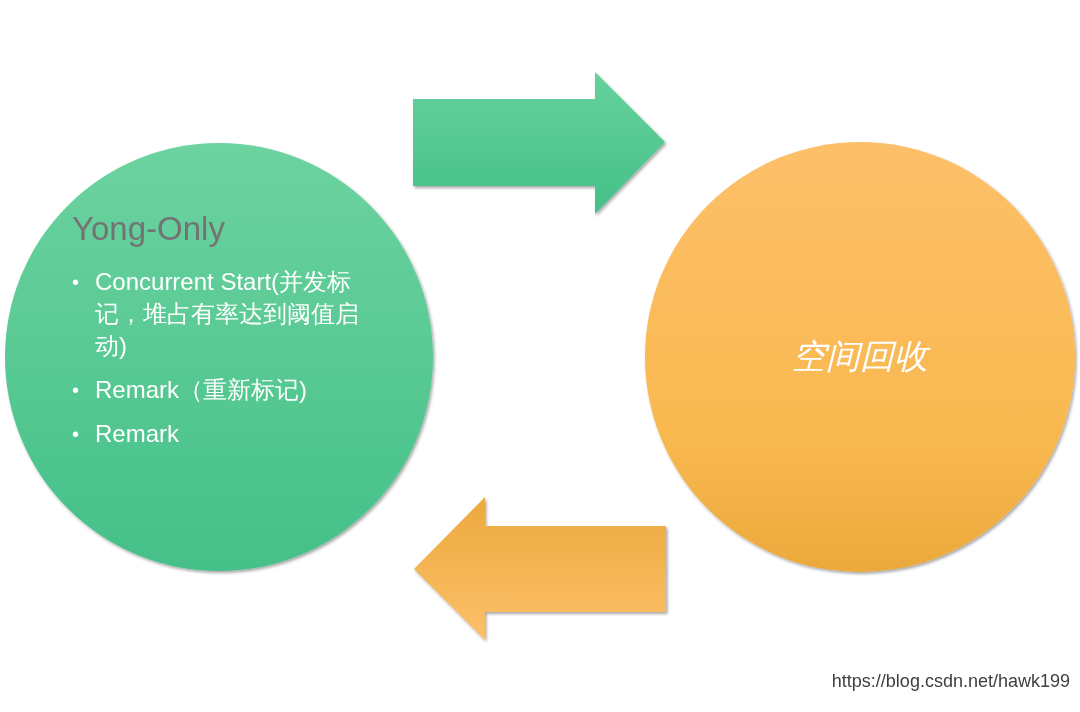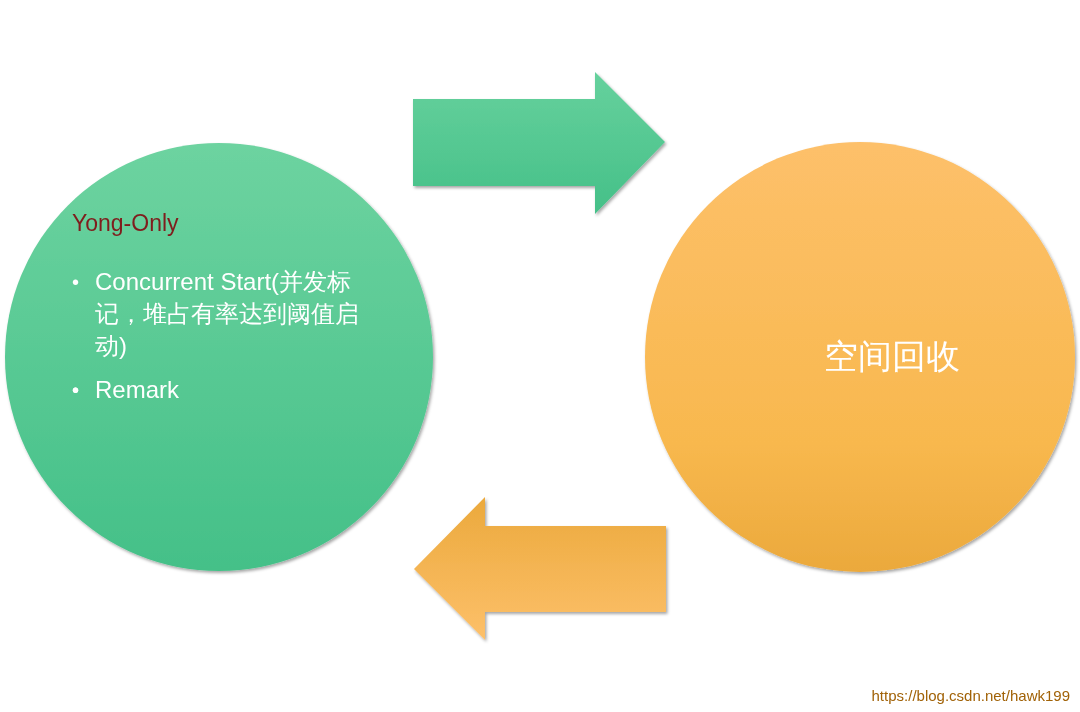--- a/index.html
+++ b/index.html
@@ -4,40 +4,40 @@
 <style>
   html, body { margin: 0; padding: 0; }
   body {
     width: 1080px; height: 712px; background: #ffffff;
     position: relative; overflow: hidden;
     font-family: "Liberation Sans", "DejaVu Sans", sans-serif;
   }
   .shape-svg { position: absolute; left: 0; top: 0; }
   .green-title {
     position: absolute; left: 72px; top: 210px;
-    font-size: 23px; color: #7f1d1d; letter-spacing: 0;
+    font-size: 33px; color: #737373; letter-spacing: 0;
   }
   .bullets {
     position: absolute; left: 72px; top: 266px; width: 300px;
     margin: 0; padding: 0; list-style: none; color: #fff;
     font-size: 24px; line-height: 32px;
   }
   .bullets li {
     position: relative; padding-left: 23px; margin-bottom: 12px;
   }
   .bullets li .dot {
     position: absolute; left: 0; top: 0; font-size: 20px;
   }
   .orange-label {
     position: absolute; left: 760px; top: 334px; width: 200px;
-    text-align: right; font-size: 34px; color: #fff;
+    text-align: center; font-size: 34px; color: #fff; font-style: italic;
   }
   .watermark {
-    position: absolute; right: 10px; bottom: 8px;
-    font-size: 15px; color: #a16207;
+    position: absolute; right: 10px; bottom: 20px;
+    font-size: 18px; color: #404040;
   }
 </style>
 </head>
 <body>
 
 <svg class="shape-svg" width="1080" height="712" viewBox="0 0 1080 712" xmlns="http://www.w3.org/2000/svg">
   <defs>
     <linearGradient id="gGreen" x1="0" y1="0" x2="0" y2="1">
       <stop offset="0" stop-color="#6dd3a0"></stop>
       <stop offset="1" stop-color="#44c088"></stop>
@@ -79,20 +79,21 @@
 
 <div class="green-title">Yong-Only</div>
 
 <ul class="bullets">
   <li>
     <span class="dot">•</span>
     <span>Concurrent Start(并发标记，堆占有率达到阈值启动)</span>
   </li>
   <li>
     <span class="dot">•</span>
+    <span>Remark（重新标记)</span>
   </li>
   <li>
     <span class="dot">•</span>
     <span>Remark</span>
   </li>
 </ul>
 
 <div class="orange-label">空间回收</div>
 
 <div class="watermark">https://blog.csdn.net/hawk199</div>

